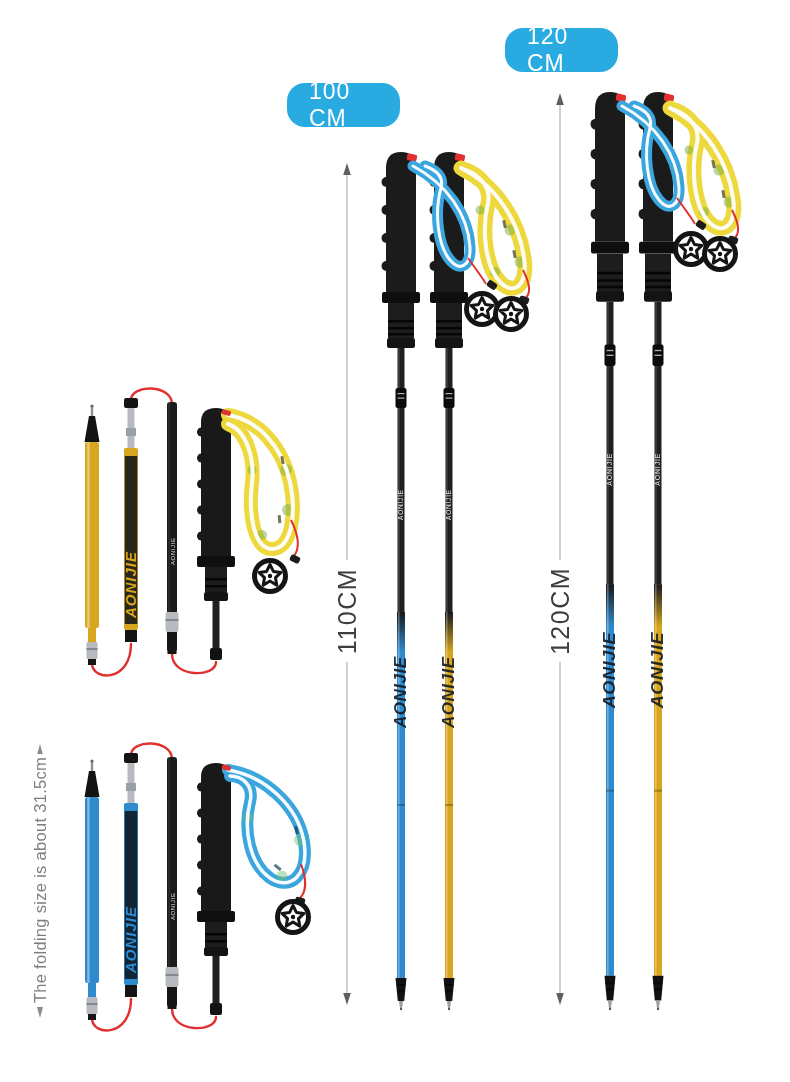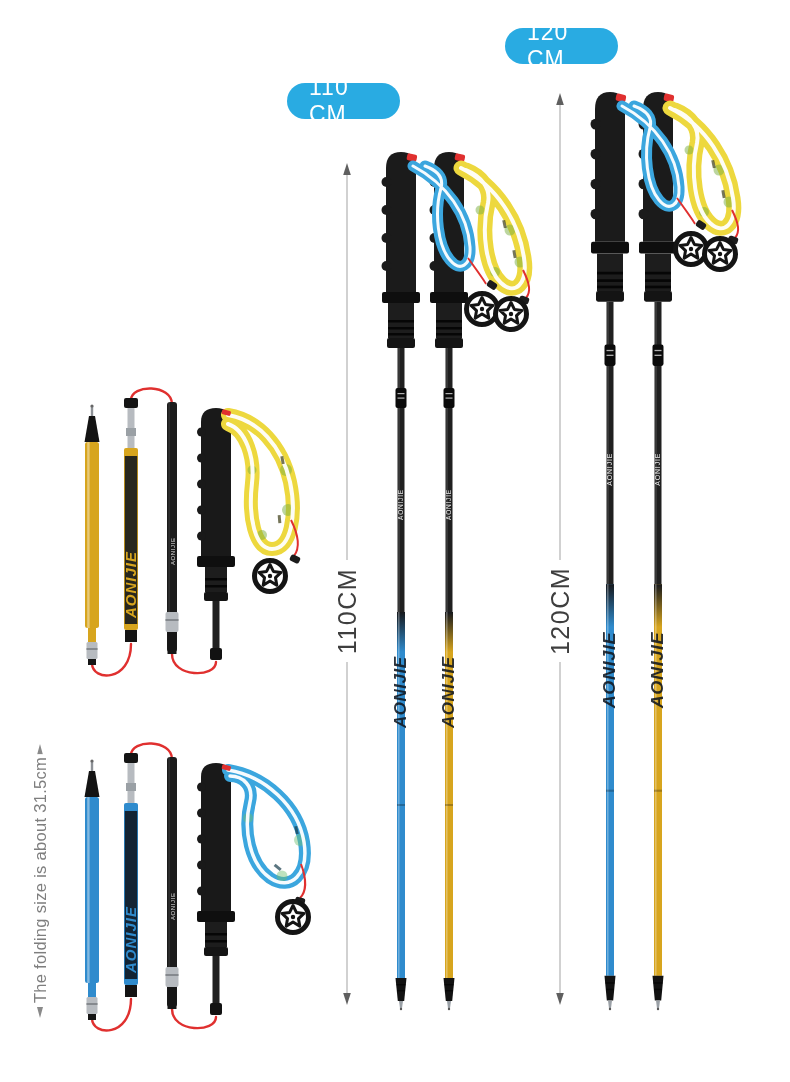--- a/index.html
+++ b/index.html
@@ -1,20 +1,20 @@
 <!DOCTYPE html>
 <html style="--accent: #29ABE2; --pole-gold: #D7A51E; --pole-blue: #2F8BCD; --strap-yellow: #EDD83E; --strap-blue: #3BA6DE; --cord-red: #E0302F; --grip-black: #1B1B1B; --silver: #B7BBC0; --dim-line: #C6C6C6; --dim-arrow: #5F5F5F; --dim-text: #3E3E3E; --note-text: #7E7E7E; --bg: #FFFFFF;"><head>
 <meta charset="utf-8">
 <style>
   html,body{margin:0;padding:0;background:#fff;}
   body{width:790px;height:1082px;position:relative;overflow:hidden;
        font-family:"Liberation Sans","DejaVu Sans",sans-serif;}
   .stage{position:absolute;inset:0;background:var(--bg,#fff);}
   .badge{
-    position:absolute;height:36px;border-radius:18px;
+    position:absolute;height:44px;border-radius:18px;
     background:var(--accent,#29ABE2);color:#fff;
     display:flex;align-items:center;justify-content:center;
     font-size:23px;font-weight:500;letter-spacing:1px;
     padding:0 22px;box-sizing:border-box;
   }
   .badge-110{left:287px;top:83px;width:113px;}
   .badge-120{left:505px;top:28px;width:113px;}
   .dim-label{
     position:absolute;transform:translate(-50%,-50%) rotate(-90deg);
     font-size:25px;color:var(--dim-text,#3E3E3E);letter-spacing:1.5px;
@@ -206,18 +206,18 @@
     <use href="#strapcluster"></use>
   </g>
 
   <g>
     <use href="#fullpole" transform="translate(610,92) scale(1,1.07)" style="color:var(--pole-blue,#2F8BCD)"></use>
     <use href="#fullpole" transform="translate(658,92) scale(1,1.07)" style="color:var(--pole-gold,#D7A51E)"></use>
     <use href="#strapcluster" transform="translate(209,-60)"></use>
   </g>
 </svg>
 
-  <div class="badge badge-110">110 CM</div>
+  <div class="badge badge-110">100 CM</div>
   <div class="badge badge-120">120 CM</div>
   <div class="dim-label dim-label-110">110CM</div>
   <div class="dim-label dim-label-120">120CM</div>
   <div class="note">The folding size is about 31.5cm</div>
 </div>
 
 </body></html>

